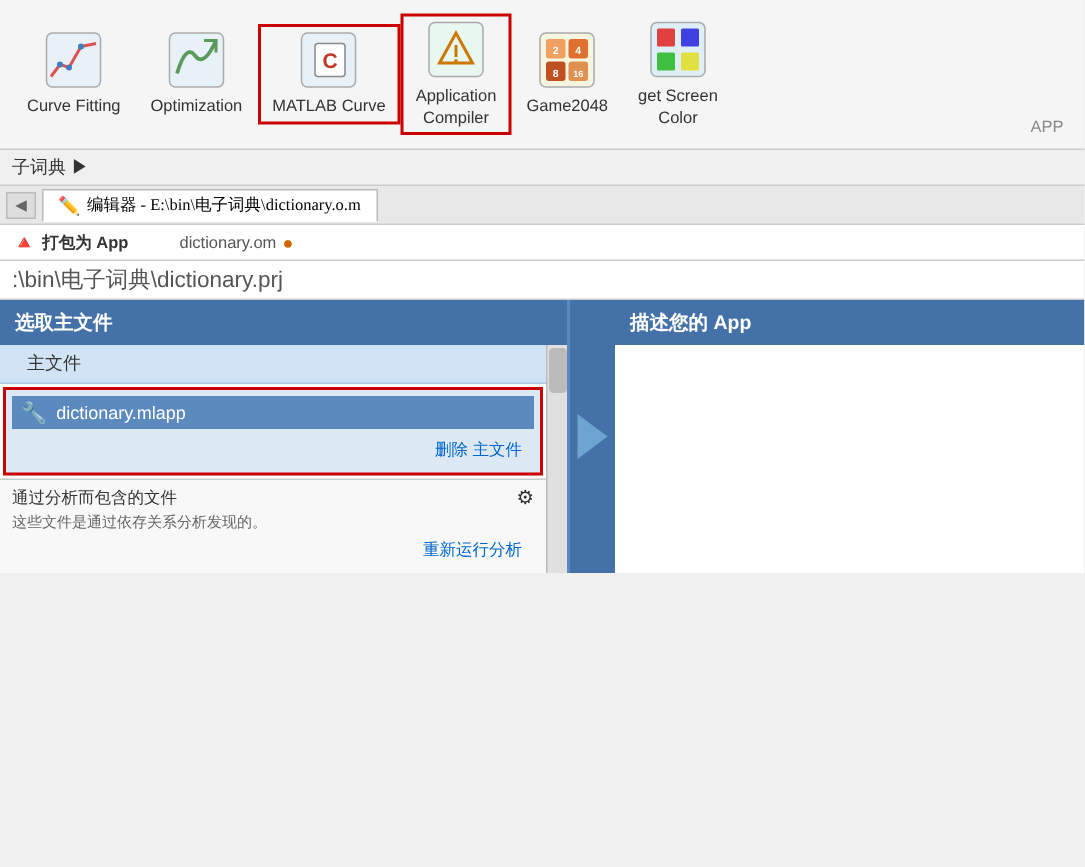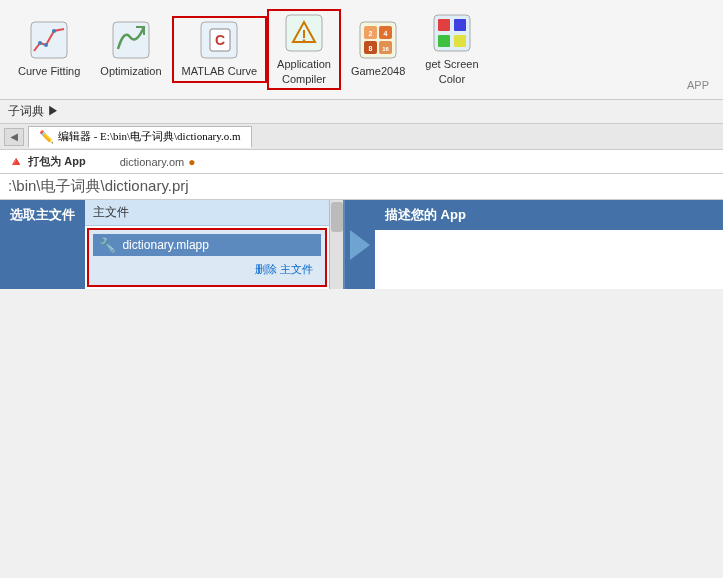--- a/index.html
+++ b/index.html
@@ -86,38 +86,38 @@
     .path-bar {
       background: #fff;
       border-bottom: 1px solid #ccc;
       padding: 3px 8px;
       font-size: 15px;
       color: #555;
     }
 
     
     .left-panel {
-      width: 345px;
+      width: 380px;
       background: #fff;
       border-right: 2px solid #5c8abf;
       display: flex;
-      flex-direction: row;
+      flex-direction: column;
     }
 
     .panel-header {
       background: #4472a8;
       color: #fff;
       padding: 6px 10px;
       font-size: 13px;
       font-weight: bold;
     }
 
     .section-header {
       background: #d0e4f5;
-      padding: 4px 8px;
+      padding: 4px 18px;
       font-size: 12px;
       color: #333;
       border-bottom: 1px solid #b0c8e0;
     }
 
     .file-list-area {
       background: #dde8f5;
       flex: 1;
       padding: 4px;
       position: relative;
@@ -386,20 +386,30 @@
         </div>
         <div class="file-list-area">
           <div class="file-item">
             <span class="file-icon">🔧</span>
             <span>dictionary.mlapp</span>
           </div>
           <div class="delete-btn">
             <span>删除 主文件</span>
           </div>
         </div>
+        <div class="include-section">
+          <div class="include-title">
+            <span>通过分析而包含的文件</span>
+            <span style="cursor:pointer;font-size:13px;">⚙</span>
+          </div>
+          <div class="include-desc">这些文件是通过依存关系分析发现的。</div>
+          <div class="rerun-btn">
+            <span>重新运行分析</span>
+          </div>
+        </div>
       </div>
 
       <div class="scrollbar-v">
         <div style="width:12px;height:30px;background:#bbb;margin:2px auto;border-radius:3px;"></div>
       </div>
     </div>
   </div>
 
   <div class="arrow-divider">
     <svg width="24" height="40" viewBox="0 0 24 40">

